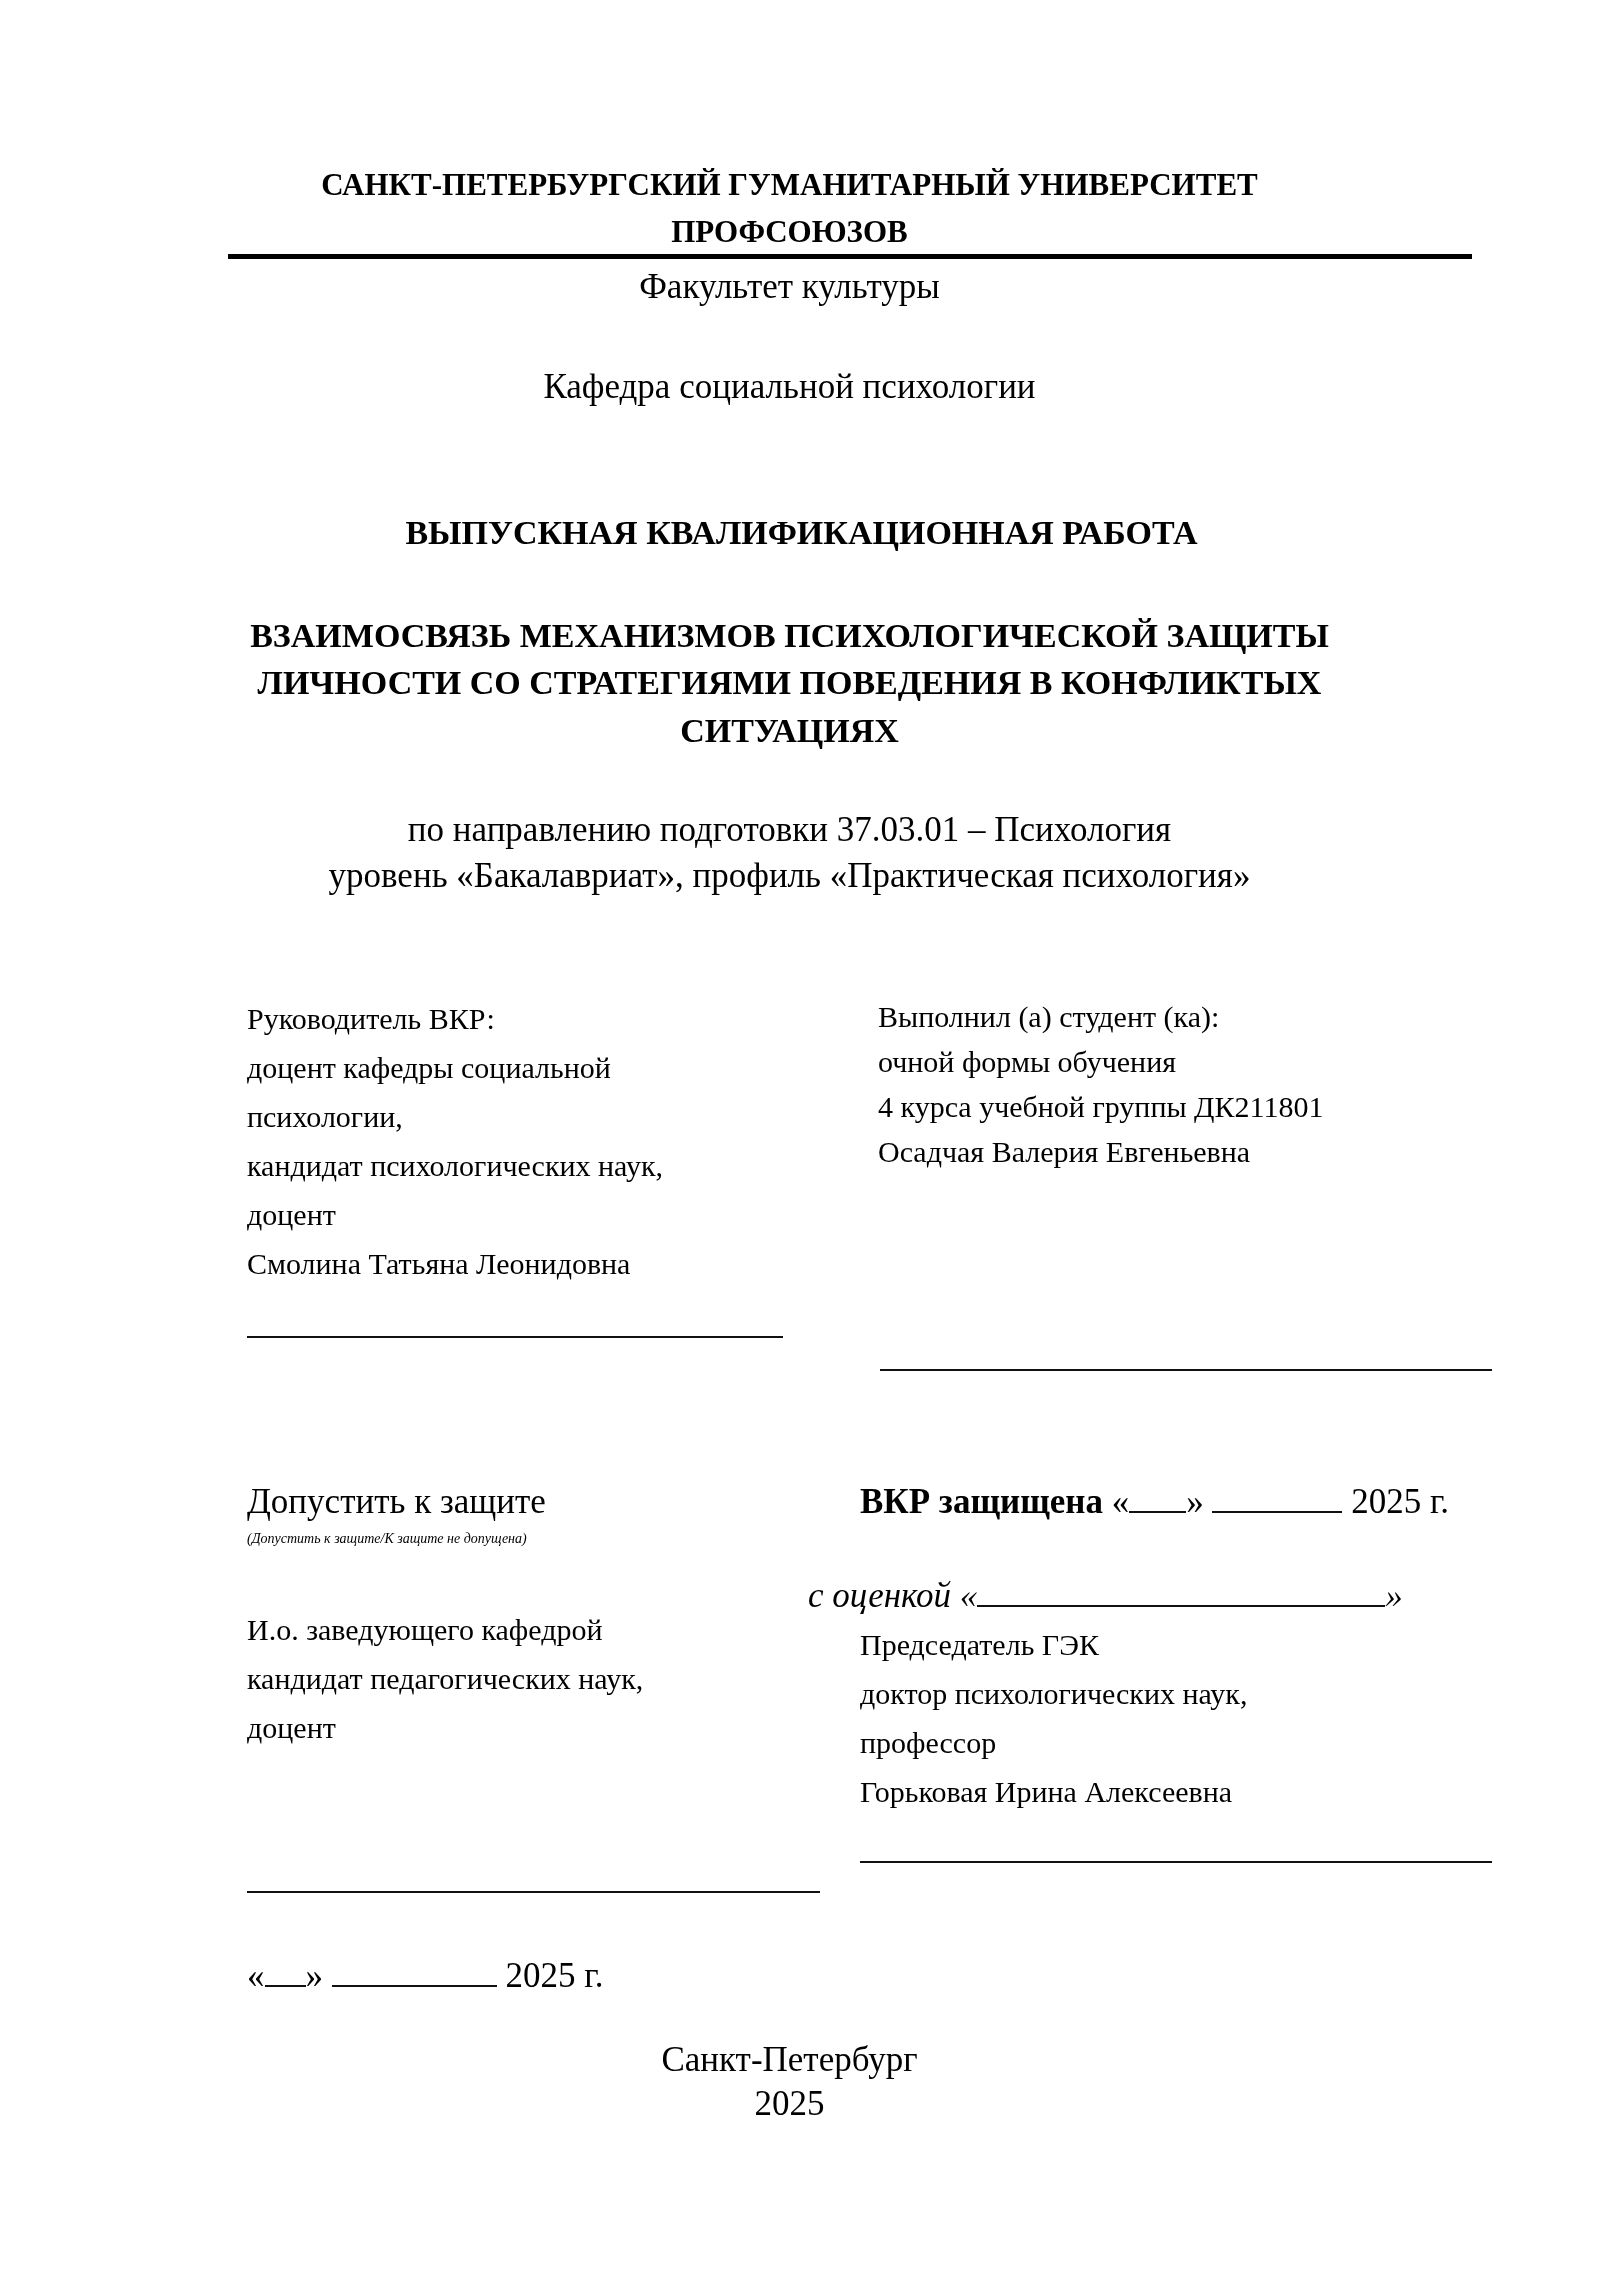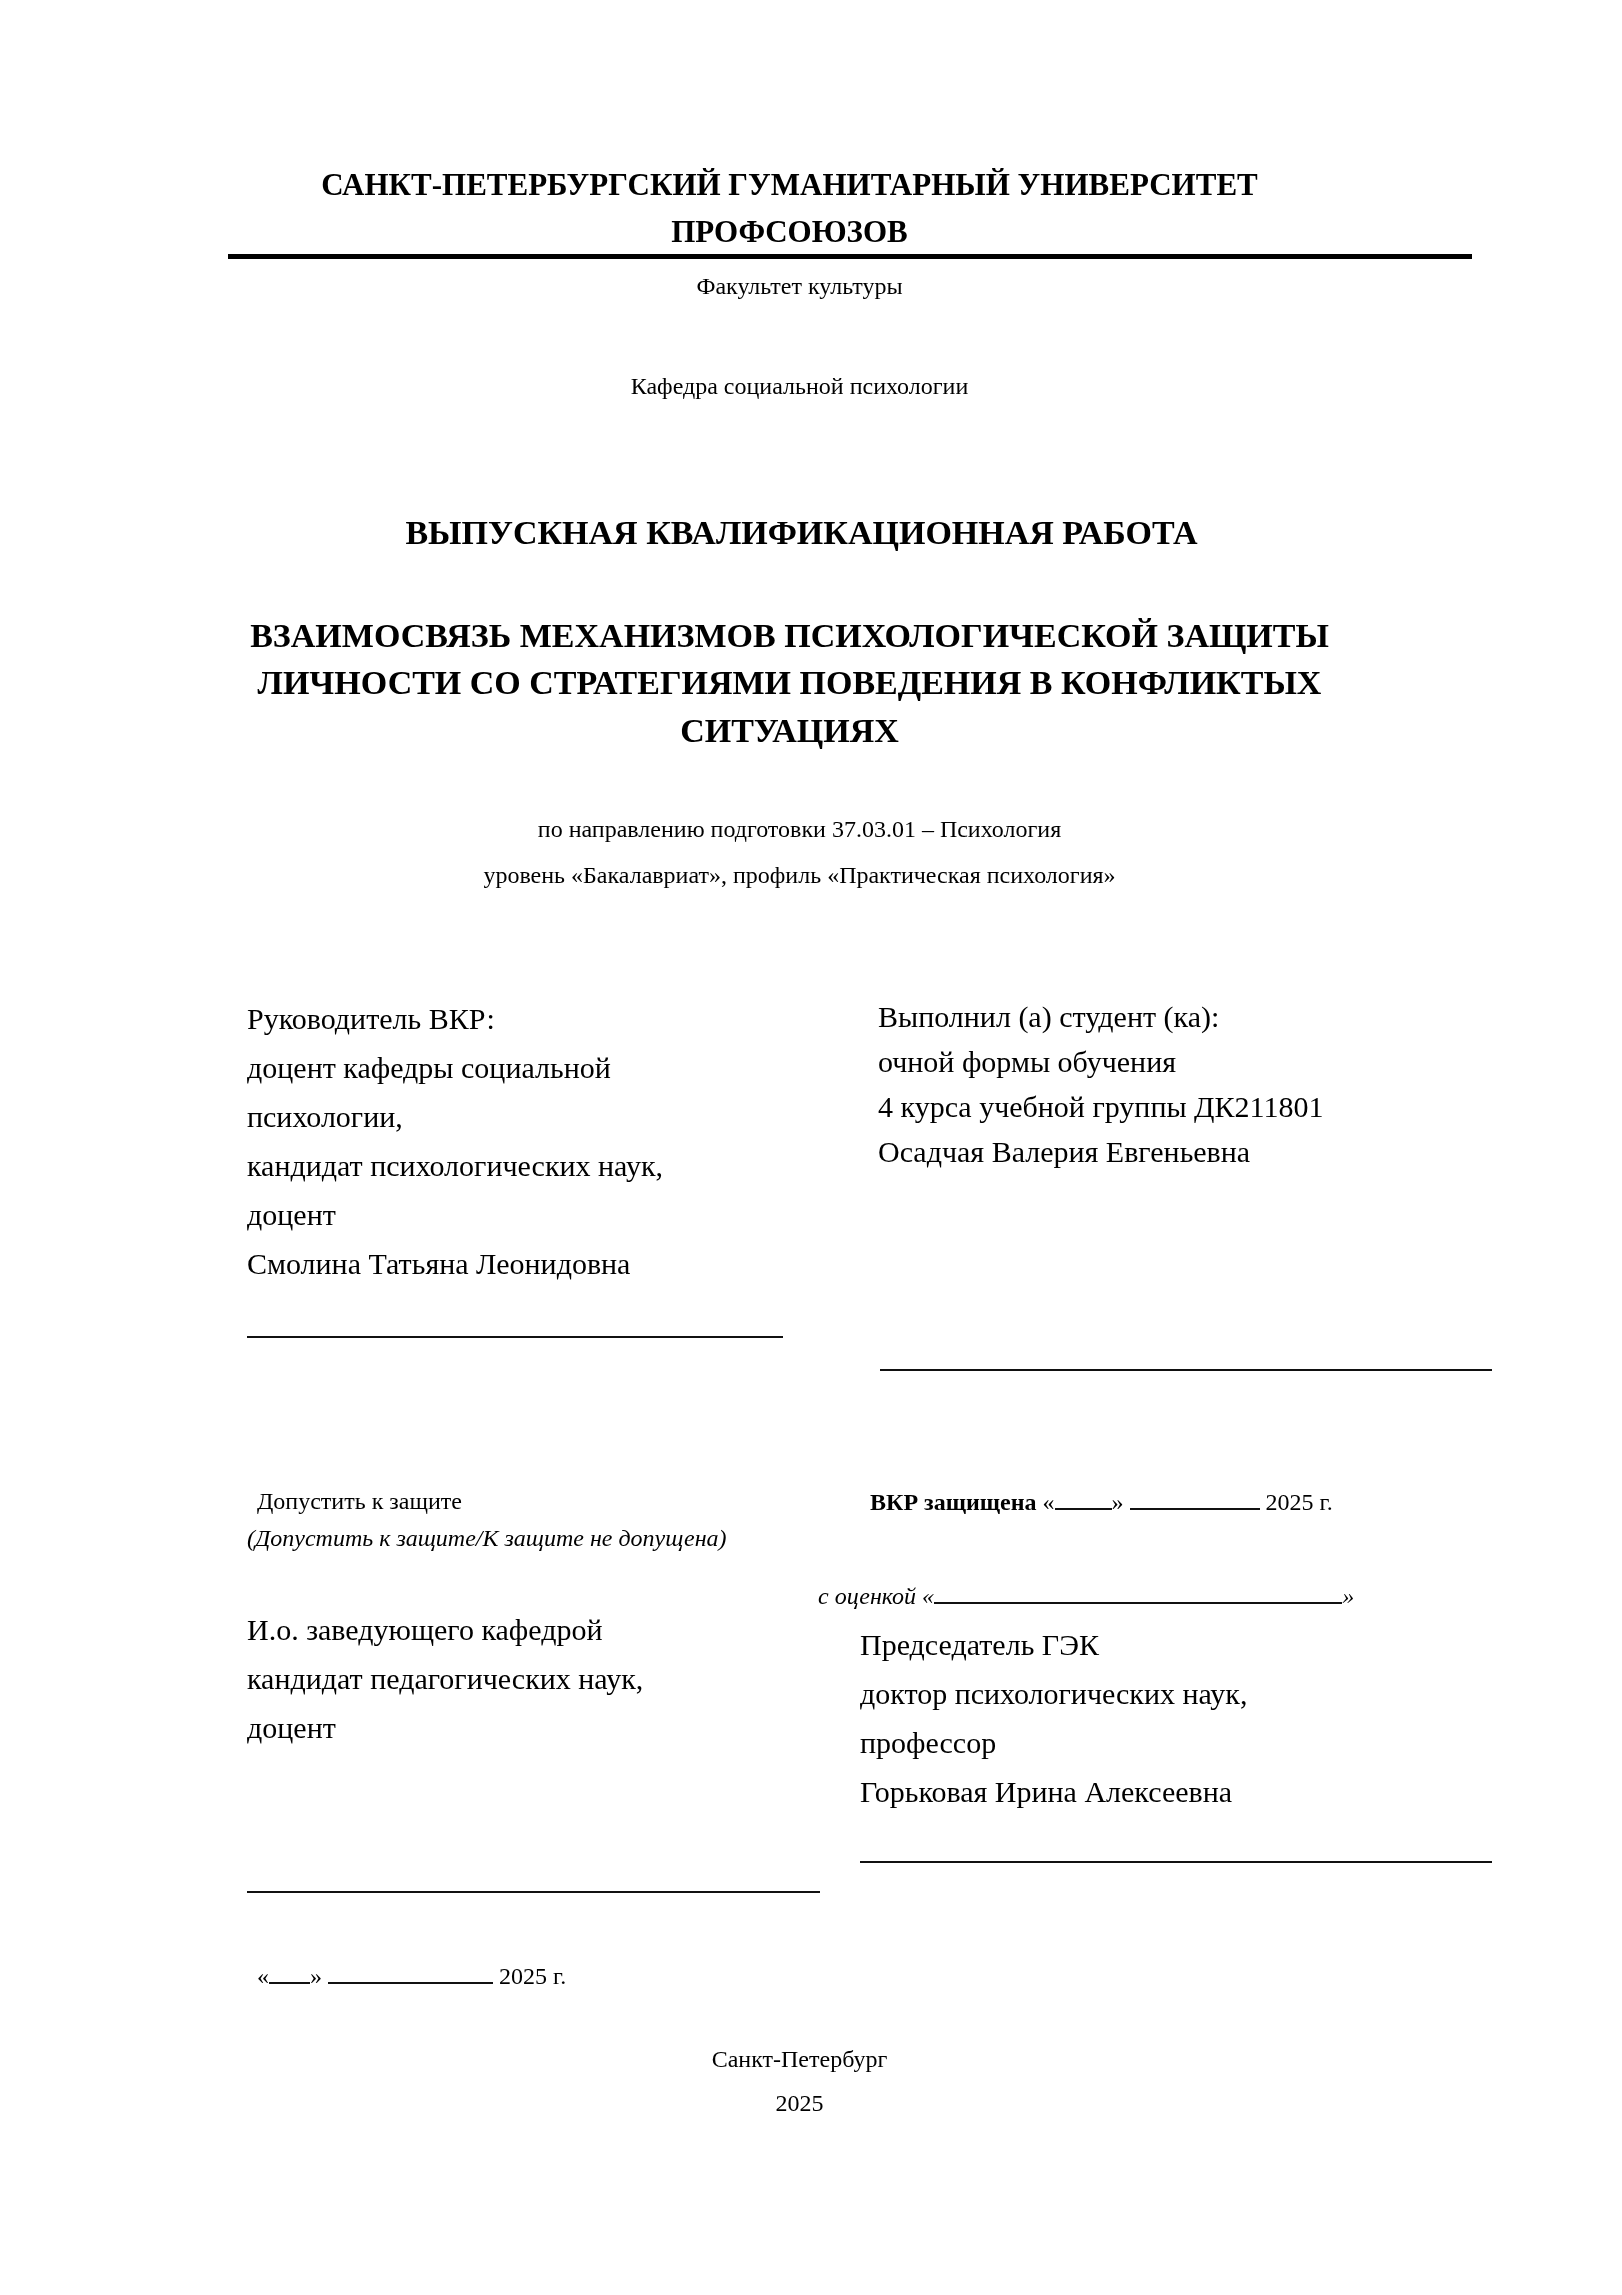--- a/index.html
+++ b/index.html
@@ -1,30 +1,30 @@
 <!DOCTYPE html>
 <html style="font-size:12.6px"><head>
   <meta charset="utf-8">
   <style>
     html, body { margin: 0; padding: 0; background: #ffffff; }
     body { width: 1623px; height: 2295px; position: relative; overflow: hidden;
            font-family: "Liberation Serif", "DejaVu Serif", serif; color: #000; }
     .abs { position: absolute; white-space: nowrap; }
     .center { left: 0; width: 1579px; text-align: center; }
     .hdr { font-weight: bold; font-size: 31px; line-height: 47px; }
-    .normal { font-size: 24px; line-height: 47px; padding-left: 10px; }
+    .normal { font-size: 35px; line-height: 47px; }
     .title { font-weight: bold; font-size: 34px; line-height: 47px; }
     .rule { position: absolute; left: 228px; width: 1244px; top: 254px; height: 4.7px; background: #000; }
     .col { position: absolute; font-size: 30px; }
     .col div { white-space: nowrap; }
     .left-col { left: 247px; top: 994px; line-height: 49px; }
     .right-col { left: 878px; top: 994px; line-height: 45px; }
     .sigline { position: absolute; height: 2.4px; background: #111; }
     .underline { text-decoration-thickness: 2.4px; text-underline-offset: 4.7px; }
-    .hint { font-style: italic; font-size: 24px; line-height: 31px; }
+    .hint { font-style: italic; font-size: 14px; line-height: 31px; }
     .bold { font-weight: bold; }
     .blank { display: inline-block; border-bottom: 2.4px solid #111; height: 30px; vertical-align: baseline; }
   </style>
 </head>
 <body>
 
 <div class="abs center hdr" style="top:161px;">САНКТ-ПЕТЕРБУРГСКИЙ ГУМАНИТАРНЫЙ УНИВЕРСИТЕТ</div>
 <div class="abs center hdr" style="top:208px;">ПРОФСОЮЗОВ</div>
 <div class="rule"></div>
 <div class="abs center normal" style="top:263px;">Факультет культуры</div>

